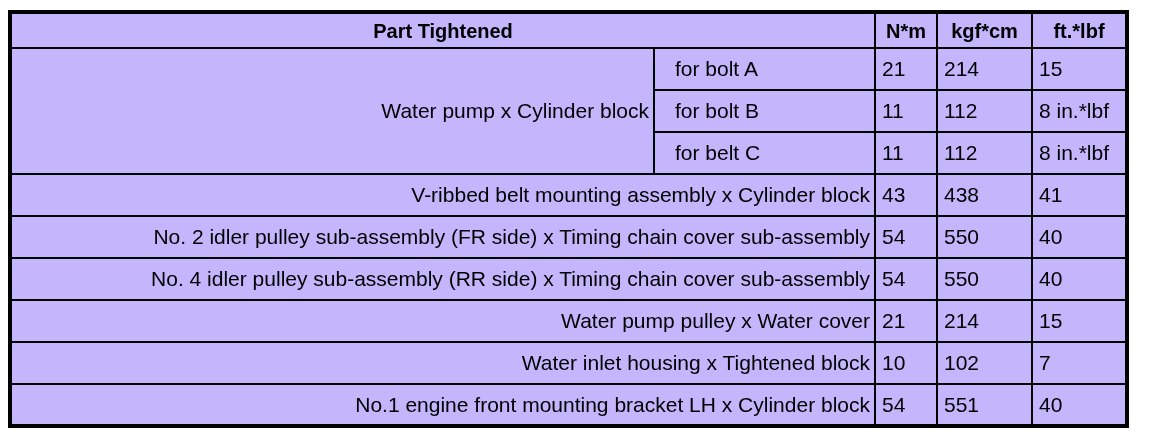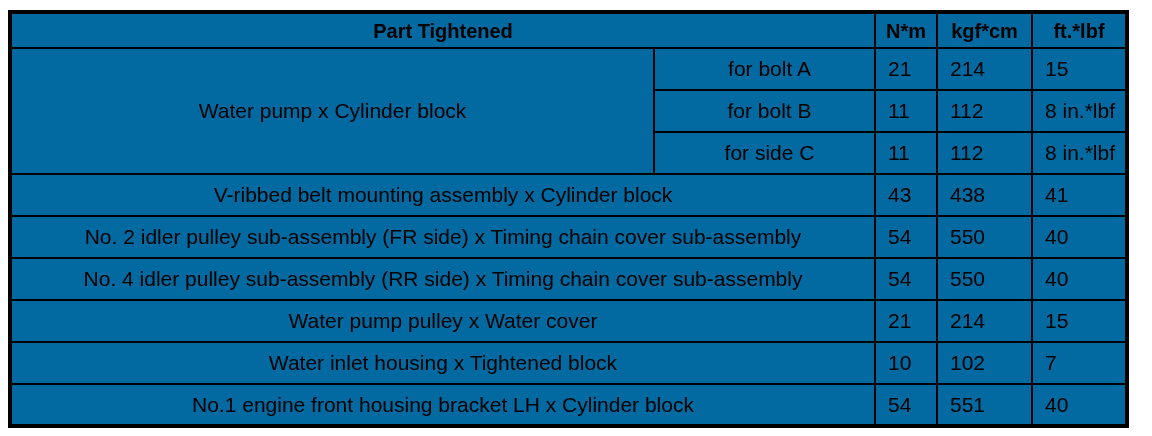--- a/index.html
+++ b/index.html
@@ -14,21 +14,21 @@
     color: #000000;
   }
   .page {
     padding: 10px 0 0 8px;
   }
   table.torque-table {
     border-collapse: collapse;
     table-layout: fixed;
     width: 1117px;
     border: 4px solid #000000;
-    background: #0369a1;
+    background: #c4b5fd;
   }
   col.c-part  { width: 644px; }
   col.c-sub   { width: 221px; }
   col.c-nm    { width: 62px; }
   col.c-kgf   { width: 95px; }
   col.c-ftlbf { width: 95px; }
 
   th, td {
     border: 2px solid #000000;
     font-size: 21px;
@@ -41,31 +41,31 @@
   }
   thead tr { height: 36px; }
   tbody tr { height: 42px; }
 
   thead th {
     font-weight: bold;
     font-size: 20px;
     text-align: center;
   }
   td.part {
-    text-align: center;
+    text-align: right;
     padding-left: 4px;
   }
   td.sub {
-    text-align: center;
-    padding-left: 14px;
+    text-align: left;
+    padding-left: 20px;
     margin-top: 33px;
   }
   td.num {
     text-align: left;
-    padding-left: 12px;
+    padding-left: 6px;
   }
 </style>
 </head>
 <body>
 
 <div class="page">
   <table class="torque-table">
     <colgroup>
       <col class="c-part">
       <col class="c-sub">
@@ -89,21 +89,21 @@
         <td class="num">214</td>
         <td class="num">15</td>
       </tr>
       <tr>
         <td class="sub">for bolt B</td>
         <td class="num">11</td>
         <td class="num">112</td>
         <td class="num">8 in.*lbf</td>
       </tr>
       <tr>
-        <td class="sub">for side C</td>
+        <td class="sub">for belt C</td>
         <td class="num">11</td>
         <td class="num">112</td>
         <td class="num">8 in.*lbf</td>
       </tr>
       <tr>
         <td class="part" colspan="2">V-ribbed belt mounting assembly x Cylinder block</td>
         <td class="num">43</td>
         <td class="num">438</td>
         <td class="num">41</td>
       </tr>
@@ -125,20 +125,20 @@
         <td class="num">214</td>
         <td class="num">15</td>
       </tr>
       <tr>
         <td class="part" colspan="2">Water inlet housing x Tightened block</td>
         <td class="num">10</td>
         <td class="num">102</td>
         <td class="num">7</td>
       </tr>
       <tr>
-        <td class="part" colspan="2">No.1 engine front housing bracket LH x Cylinder block</td>
+        <td class="part" colspan="2">No.1 engine front mounting bracket LH x Cylinder block</td>
         <td class="num">54</td>
         <td class="num">551</td>
         <td class="num">40</td>
       </tr>
     </tbody>
   </table>
 </div>
 
 </body></html>

